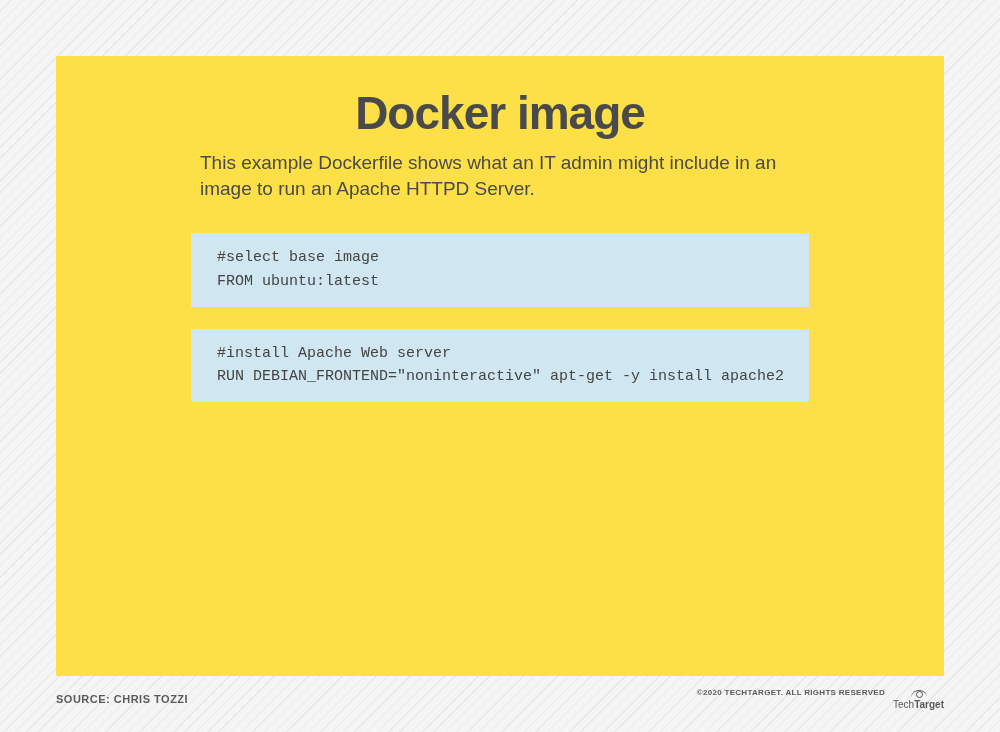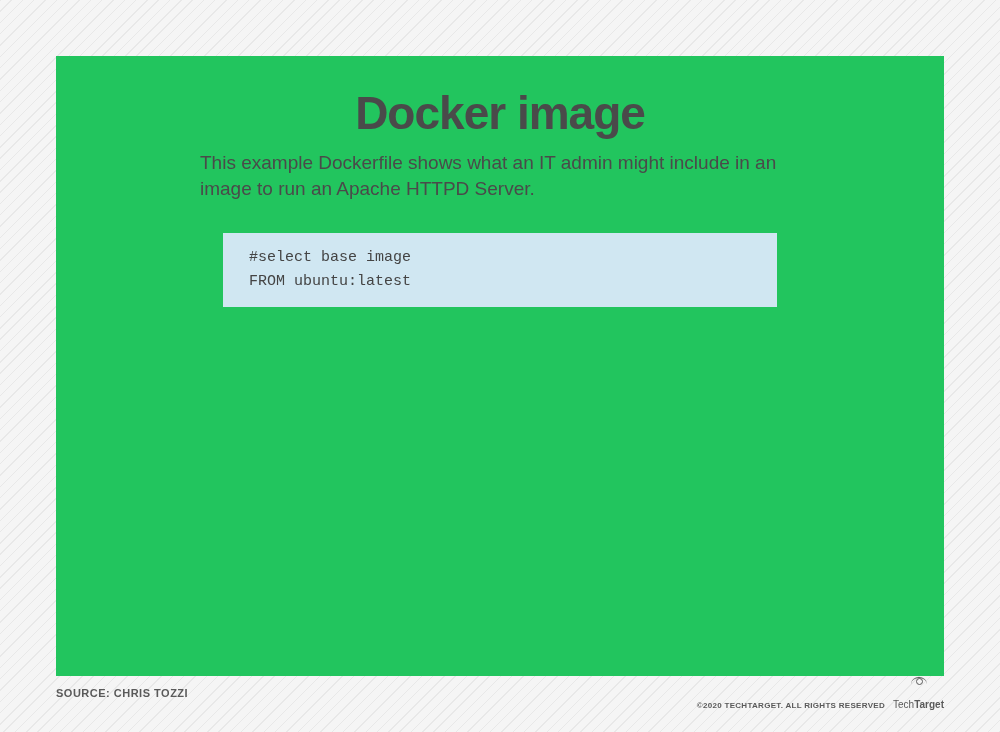--- a/index.html
+++ b/index.html
@@ -20,41 +20,41 @@
         #f5f5f5 1px,
         #f5f5f5 8px
       );
     }
     .card {
       position: absolute;
       top: 56px;
       left: 56px;
       right: 56px;
       bottom: 56px;
-      background: #22c55e;
+      background: #fde047;
       padding: 30px 40px 40px 40px;
     }
     .title {
       font-size: 46px;
       font-weight: 800;
       color: #4a4a4a;
       text-align: center;
       letter-spacing: -1px;
       margin-bottom: 10px;
     }
     .subtitle {
       font-size: 19px;
       color: #4a4a4a;
       text-align: left;
       line-height: 1.35;
       margin: 0 auto 32px auto;
       max-width: 600px;
     }
     .code-blocks {
-      width: 554px;
+      width: 618px;
       margin: 0 auto;
       display: flex;
       flex-direction: column;
       gap: 22px;
     }
     .code-block {
       background: #d0e7f2;
       padding: 13px 26px 14px 26px;
       font-family: "Courier New", Courier, monospace;
       font-size: 15px;
@@ -72,34 +72,34 @@
       align-items: center;
     }
     .source {
       font-size: 11px;
       letter-spacing: 0.5px;
       color: #5a5a5a;
       font-weight: 600;
     }
     .rights-wrap {
       display: flex;
-      align-items: flex-end;
+      align-items: flex-start;
       gap: 8px;
     }
     .rights {
       font-size: 8px;
       letter-spacing: 0.3px;
       color: #5a5a5a;
       font-weight: 600;
     }
     .logo {
       display: flex;
       flex-direction: column;
       align-items: center;
-      gap: 16px;
+      gap: 3px;
     }
     .eye-icon {
       width: 16px;
       height: 8px;
       position: relative;
     }
     .eye-icon::before {
       content: "";
       position: absolute;
       top: 2px;
@@ -130,20 +130,22 @@
   </style>
 </head>
 <body>
 
 <div class="card">
   <h1 class="title">Docker image</h1>
   <p class="subtitle">This example Dockerfile shows what an IT admin might include in an image to run an Apache HTTPD Server.</p>
   <div class="code-blocks">
     <div class="code-block">#select base image
 FROM ubuntu:latest</div>
+    <div class="code-block">#install Apache Web server
+RUN DEBIAN_FRONTEND="noninteractive" apt-get -y install apache2</div>
   </div>
 </div>
 
 <div class="footer">
   <div class="source">SOURCE: CHRIS TOZZI</div>
   <div class="rights-wrap">
     <div class="rights">©2020 TECHTARGET. ALL RIGHTS RESERVED</div>
     <div class="logo">
       <div class="eye-icon"></div>
       <div class="logo-text"><span class="light">Tech</span><span>Target</span></div>

